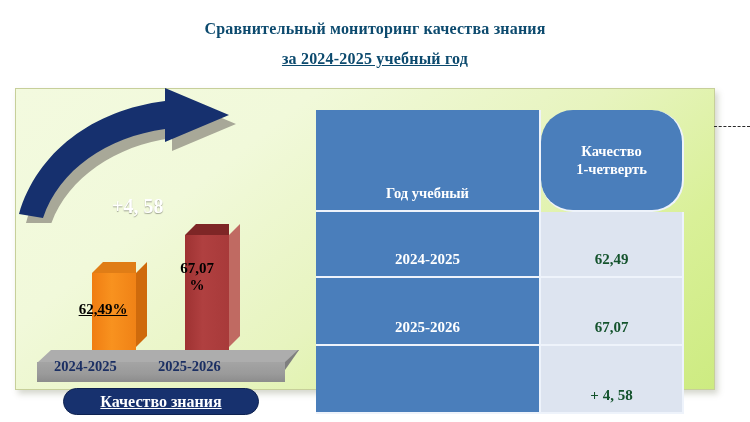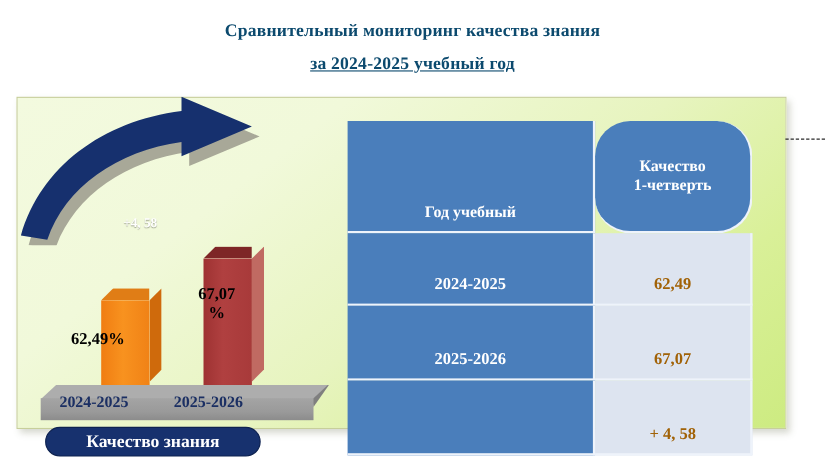--- a/index.html
+++ b/index.html
@@ -62,21 +62,21 @@
   }
   .arrow-wrap svg { display: block; }
 
   .arrow-label {
     position: absolute;
     left: 97px;
     top: 107px;
     color: #ffffff;
     font-family: "Liberation Serif", "DejaVu Serif", serif;
     font-weight: bold;
-    font-size: 12px;
+    font-size: 20px;
     white-space: nowrap;
     text-shadow: 0 1px 1px rgba(0,0,0,0.35);
   }
 
   
   .bar {
     position: absolute;
   }
   .bar .front {
     position: absolute;
@@ -125,21 +125,21 @@
   .bar-value {
     position: absolute;
     color: #000000;
     font-family: "Liberation Serif", "DejaVu Serif", serif;
     font-weight: bold;
     font-size: 15px;
     line-height: 17px;
     text-align: center;
     white-space: pre-line;
   }
-  .val-orange { left: 38px; top: 213px; width: 72px; }
+  .val-orange { left: 52px; top: 213px; width: 72px; text-decoration: underline; }
   .val-red    { left: 152px; top: 172px; width: 60px; }
 
   
   .platform { position: absolute; left: 22px; top: 262px; width: 262px; height: 32px; }
   .platform .p-top {
     position: absolute; left: 0; top: 0; width: 262px; height: 13px;
     background: #adadad;
     clip-path: polygon(14px 0, 262px 0, 248px 13px, 0 13px);
   }
   .platform .p-front {
@@ -158,35 +158,36 @@
     font-family: "Liberation Serif", "DejaVu Serif", serif;
     font-weight: bold;
     font-size: 14.5px;
     white-space: nowrap;
   }
   .year-1 { left: 39px; }
   .year-2 { left: 143px; }
 
   .pill {
     position: absolute;
-    left: 26px;
+    left: 48px;
     top: 300px;
     width: 196px;
     height: 27px;
     background: #17316e;
     border-radius: 14px;
     border: 1.5px solid #0e2250;
     color: #ffffff;
     font-family: "Liberation Serif", "DejaVu Serif", serif;
     font-weight: bold;
     font-size: 16px;
     display: flex;
     align-items: center;
     justify-content: center;
     box-sizing: border-box;
+    text-decoration: underline;
   }
 
   
   .data-table {
     position: absolute;
     left: 316px;
     top: 110px;
     width: 368px;
     border-collapse: separate;
     border-spacing: 0;
@@ -215,21 +216,21 @@
   .data-table thead th.h-year { vertical-align: bottom; padding-bottom: 8px; }
   .data-table thead th.h-qual { vertical-align: middle; border-radius: 32px; }
 
   .data-table tbody td.c-year {
     background: #4a7ebb;
     color: #ffffff;
     font-size: 15px;
   }
   .data-table tbody td.c-val {
     background: #dde4f0;
-    color: #a16207;
+    color: #14532d;
     font-size: 15px;
   }
   .data-table tbody tr.r1 td { height: 56px; vertical-align: bottom; padding-bottom: 8px; }
   .data-table tbody tr.r2 td { height: 58px; vertical-align: bottom; padding-bottom: 8px; }
   .data-table tbody tr.r3 td { height: 58px; vertical-align: bottom; padding-bottom: 8px; font-family: Liberation Serif, serif; }
 
   
   .dashed-line {
     position: absolute;
     left: 714px;

